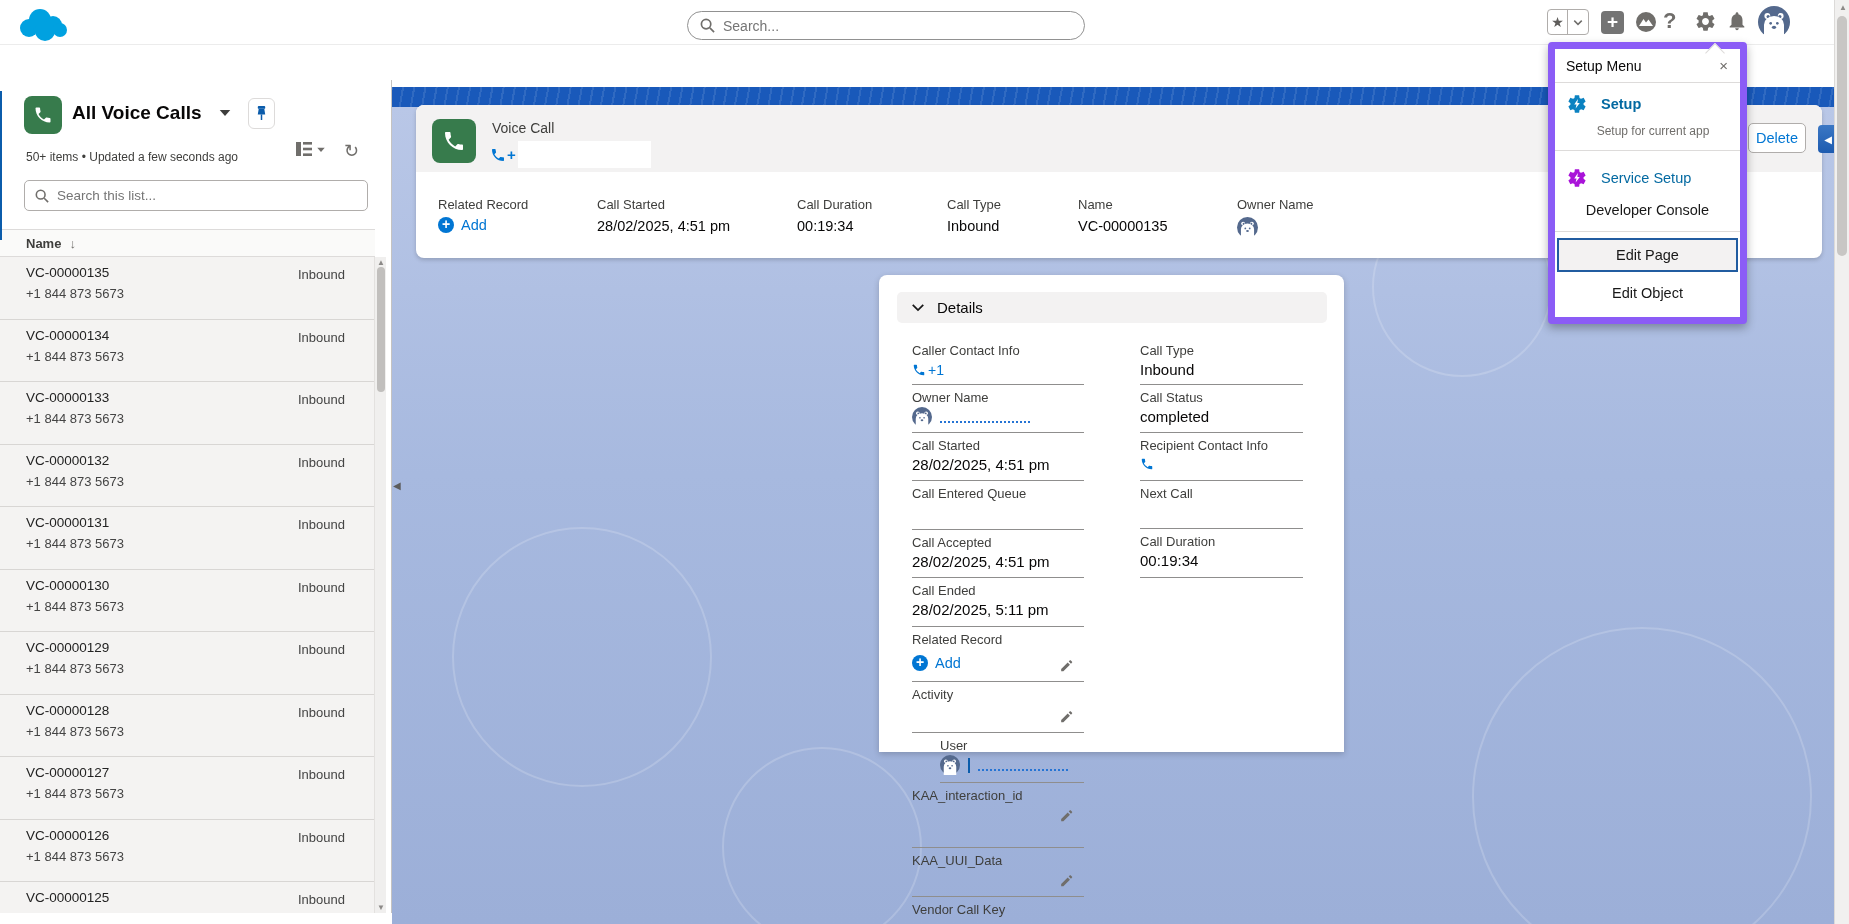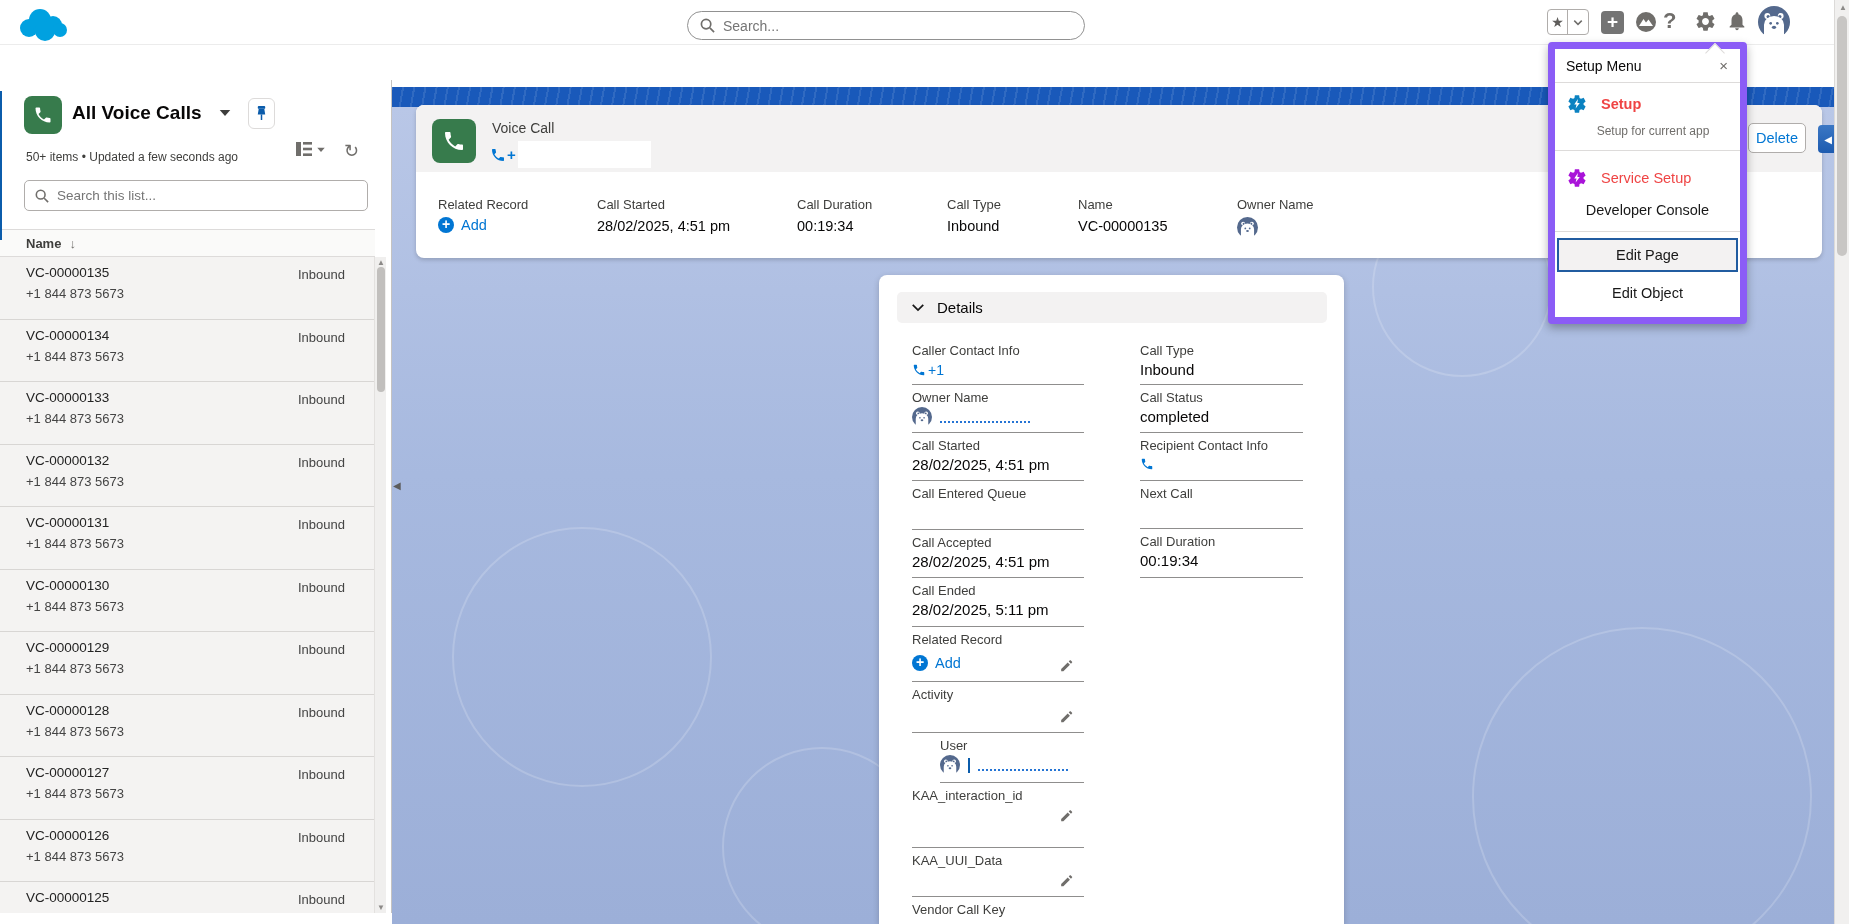--- a/index.html
+++ b/index.html
@@ -93,21 +93,21 @@
   .add-link { display:flex; align-items:center; gap:7px; color:#0176d3; font-size:14.5px; margin-top:5px; }
   .plus-circle { width:16px; height:16px; border-radius:50%; background:#0176d3; color:#fff;
     font-size:14px; line-height:15px; text-align:center; font-weight:bold; }
   #delete-btn { left:1332px; top:18px; width:58px; height:30px; background:#fff; border:1px solid #b0adab;
     border-radius:5px; color:#0176d3; font-size:14.5px; display:flex; align-items:center; justify-content:center; }
   #right-expand { left:1818px; top:125px; width:20px; height:28px; border-radius:4px 0 0 4px;
     background:linear-gradient(180deg,#3b77c4,#1d5bb0); color:#fff; font-size:10px;
     display:flex; align-items:center; justify-content:center; }
 
   
-  #details-card { left:879px; top:275px; width:465px; height:649px; background:#fff;
+  #details-card { left:879px; top:275px; width:465px; height:477px; background:#fff;
     border-radius:8px 8px 0 0; box-shadow:0 2px 6px rgba(0,0,0,.2); }
   #details-header { position:absolute; left:18px; top:17px; width:430px; height:31px; background:#f3f2f2;
     border-radius:5px; display:flex; align-items:center; gap:12px; padding-left:14px; }
   #details-header .dtitle { font-size:15px; color:#080707; }
   .col { position:absolute; top:63px; }
   #dcol-left { left:33px; width:172px; }
   #dcol-right { left:261px; width:163px; }
   .field { position:relative; border-bottom:1px solid #8f8e8d; padding-top:5px; }
   .f-label { font-size:13px; color:#3e3e3c; }
   .f-value { font-size:15px; color:#080707; margin-top:3px; }
@@ -119,21 +119,21 @@
 
   
   #setup-menu { left:1548px; top:42px; width:199px; height:282px; background:#fff;
     border:7px solid #8b5cf6; border-radius:4px; box-shadow:0 4px 10px rgba(0,0,0,.3); z-index:50;text-align:center; }
   #menu-nub { left:1708px; top:46px; width:14px; height:14px; background:#fff; transform:rotate(45deg);
     border-left:1px solid #dddbda; border-top:1px solid #dddbda; z-index:51; }
   #setup-menu .m-head { position:relative; height:34px; border-bottom:1px solid #dddbda;
     display:flex; align-items:center; padding-left:11px; font-size:14px; color:#080707; }
   #menu-close { position:absolute; right:12px; top:8px; font-size:15px; color:#706e6b; }
   .m-item-row { display:flex; align-items:center; gap:13px; padding:10px 0 0 11px; }
-  .m-item-label { font-size:14.5px; color:#ef4444; }
+  .m-item-label { font-size:14.5px; color:#0369a1; }
   .m-item-label.bold { font-weight:bold; }
   .m-sub { padding:9px 0 12px 11px; font-size:12px; color:#706e6b; border-bottom:1px solid #dddbda; }
   .m-plain { padding:13px 11px; font-size:14.5px; color:#181818; }
   .m-plain.divided { border-bottom:1px solid #dddbda; }
   #edit-page-item { margin:6px 2px 0 2px; background:#f3f2f2; border:2px solid #215ca0;
     padding:7px 9px; font-size:14.5px; color:#181818; }
 
   
   #page-scroll { left:1834px; top:0; width:15px; height:924px; background:#f1f0ef; border-left:1px solid #dcdad8; z-index:60; }
   #page-scroll .arrow { position:absolute; left:4px; font-size:8px; color:#8c8a88; }

